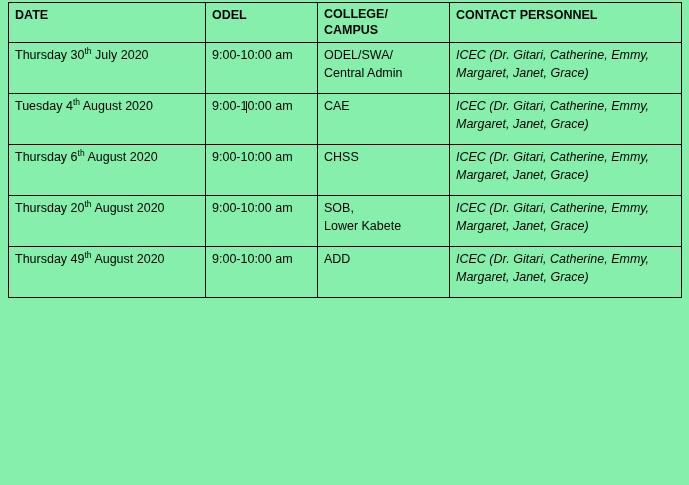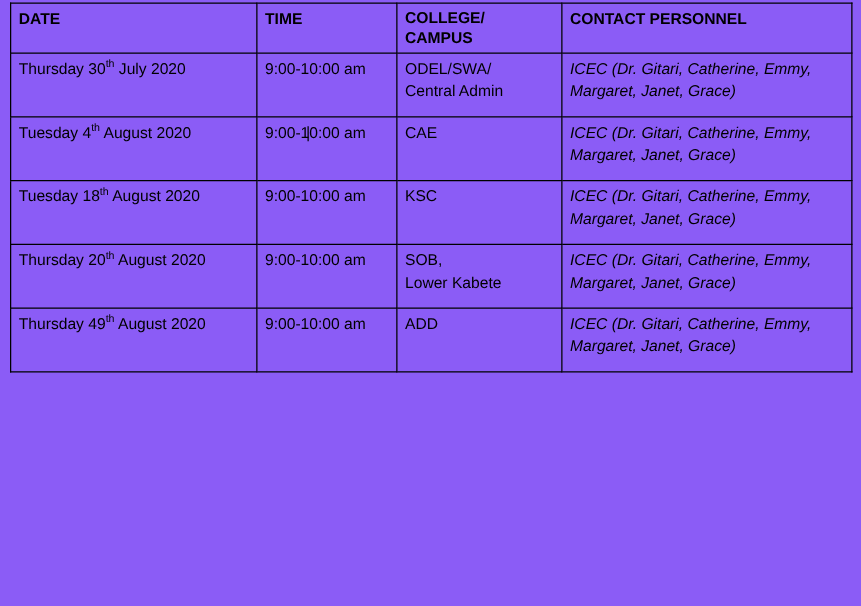--- a/index.html
+++ b/index.html
@@ -10,21 +10,21 @@
   body {
     width: 689px;
     height: 485px;
     font-family: "Liberation Sans", sans-serif;
     color: #000000;
   }
   .page {
     position: relative;
     width: 689px;
     height: 485px;
-    background: #8b5cf6;
+    background: #86efac;
     overflow: hidden;
   }
   table.schedule {
     border-collapse: collapse;
     table-layout: fixed;
     width: 673px;
     margin-left: 8px;
     margin-top: 2px;
   }
   table.schedule td, table.schedule th {
@@ -74,21 +74,21 @@
   <table class="schedule">
     <colgroup>
       <col class="c-date">
       <col class="c-time">
       <col class="c-college">
       <col class="c-contact">
     </colgroup>
     <thead>
       <tr>
         <th>DATE</th>
-        <th>TIME</th>
+        <th>ODEL</th>
         <th class="head-college">
           <span class="college-line">COLLEGE/</span>
           <span class="college-line">CAMPUS</span>
         </th>
         <th>CONTACT PERSONNEL</th>
       </tr>
     </thead>
     <tbody id="schedule-body">
     <tr>
           <td><span>Thursday </span><span>30</span><sup>th</sup><span> July 2020</span></td>
@@ -107,24 +107,24 @@
           <td style="position: relative;"><span class="time-cell">9:00-10:00 am</span><span style="position: absolute; left: 40px; top: 5px;"><span class="caret"></span></span></td>
           <td>
             <span class="college-line">CAE</span>
           </td>
           <td>
             <span class="contact-text">ICEC (Dr. Gitari, Catherine, Emmy,</span>
             <span class="contact-text">Margaret, Janet, Grace)</span>
           </td>
         </tr>
         <tr>
-          <td><span>Tuesday </span><span>18</span><sup>th</sup><span> August 2020</span></td>
+          <td><span>Thursday </span><span>6</span><sup>th</sup><span> August 2020</span></td>
           <td><span class="time-cell">9:00-10:00 am</span></td>
           <td>
-            <span class="college-line">KSC</span>
+            <span class="college-line">CHSS</span>
           </td>
           <td>
             <span class="contact-text">ICEC (Dr. Gitari, Catherine, Emmy,</span>
             <span class="contact-text">Margaret, Janet, Grace)</span>
           </td>
         </tr>
         <tr>
           <td><span>Thursday </span><span>20</span><sup>th</sup><span> August 2020</span></td>
           <td><span class="time-cell">9:00-10:00 am</span></td>
           <td>

